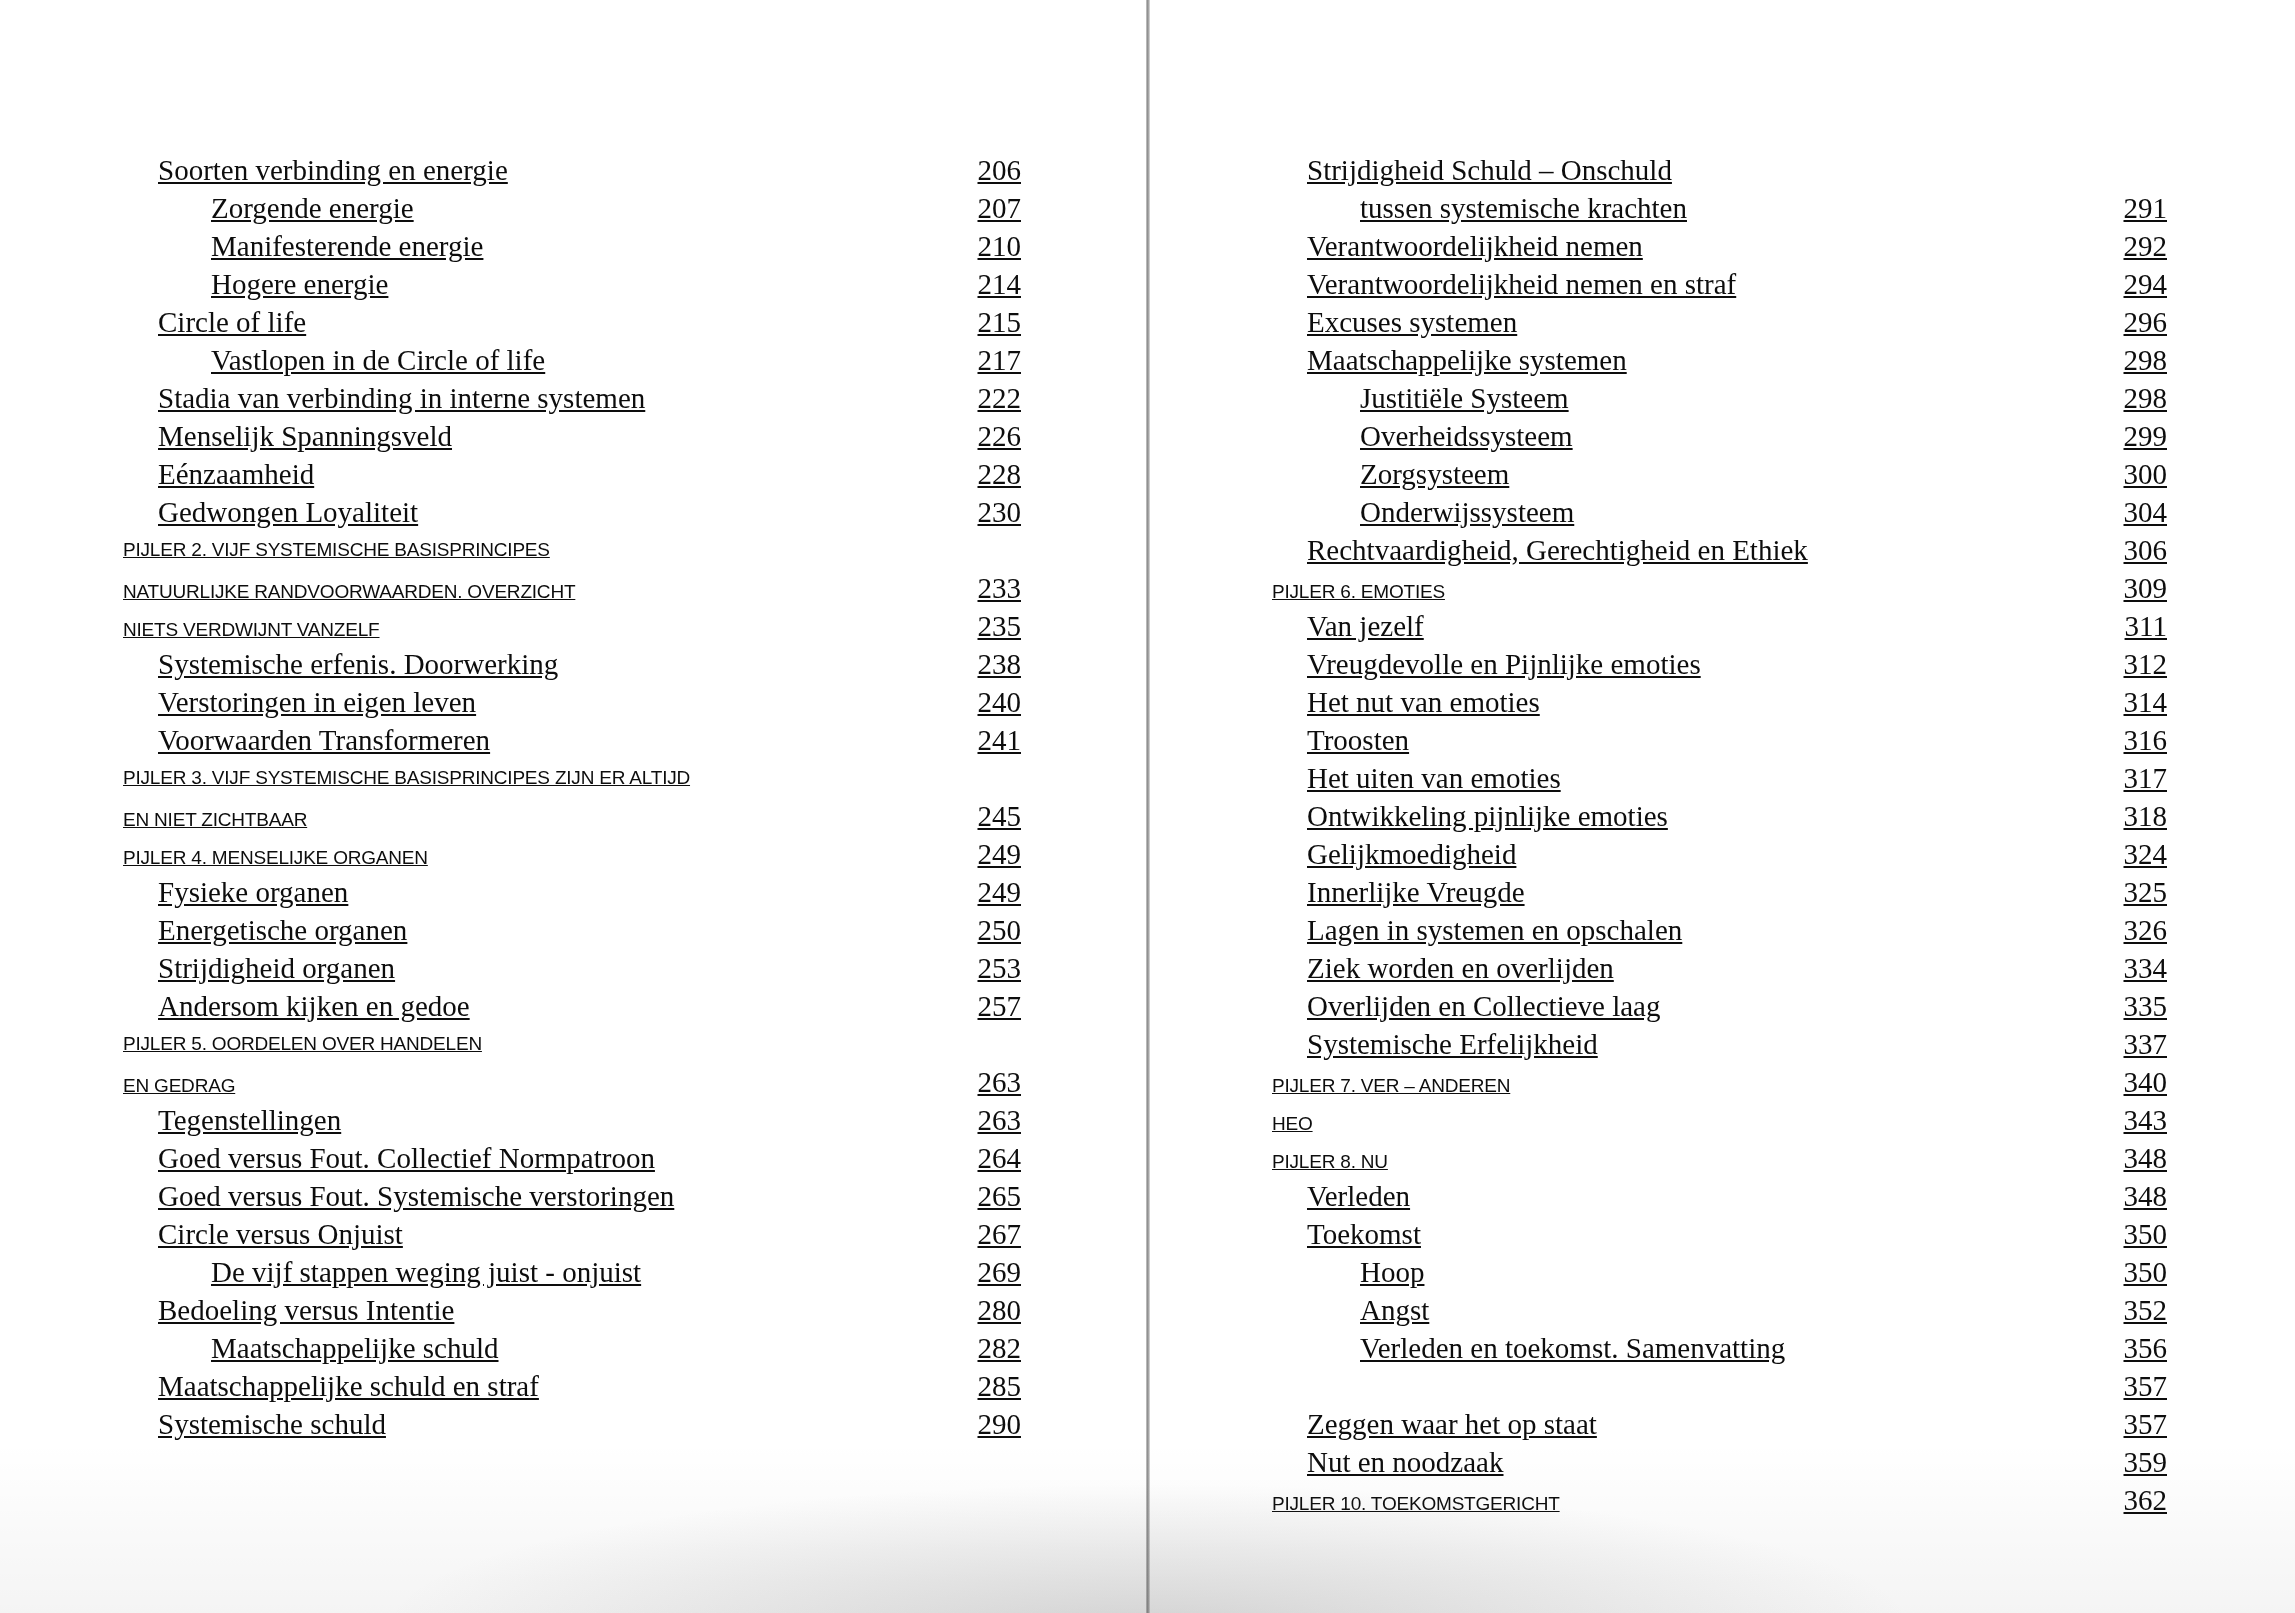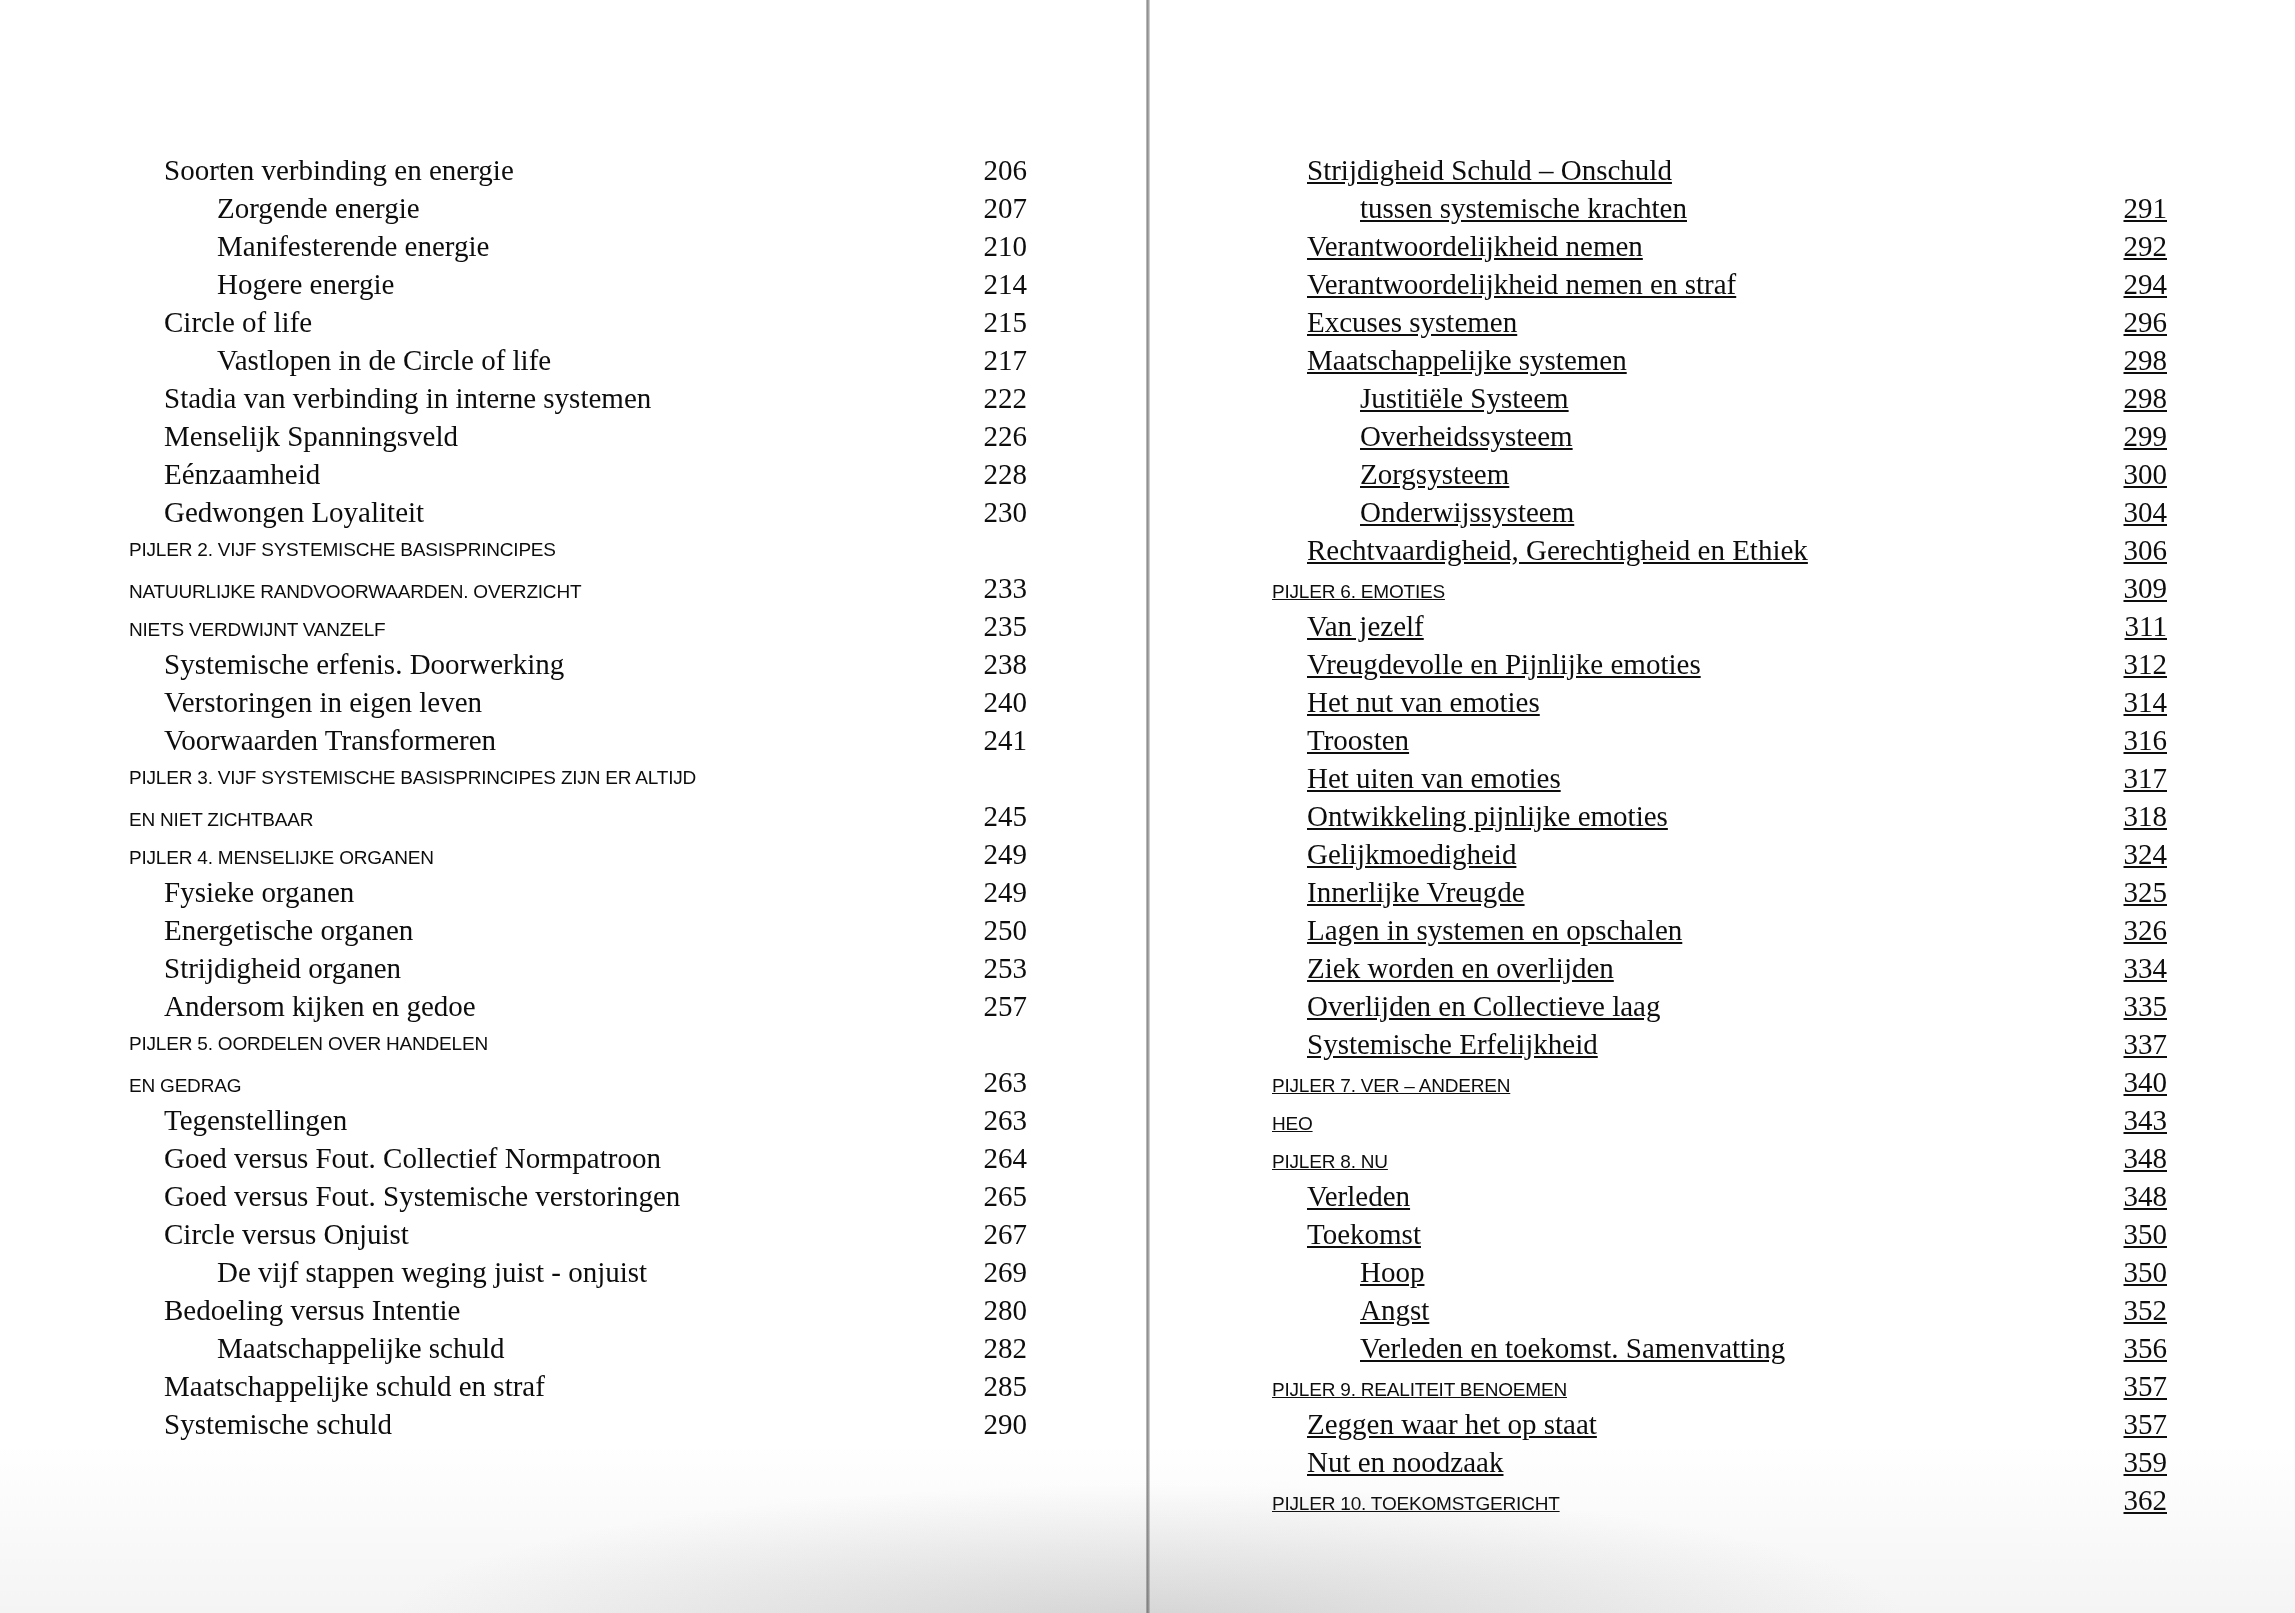--- a/index.html
+++ b/index.html
@@ -21,21 +21,21 @@
     top: 0;
     bottom: 0;
     left: 1146px;
     width: 3.9px;
     background: linear-gradient(90deg, #cfcfcf 0%, #8f8f8f 35%, #a8a8a8 65%, #e2e2e2 100%);
   }
   .rows {
     position: absolute;
     top: 151px;
   }
-  .rows.left  { left: 129px;  width: 898px; }
+  .rows.left  { left: 123px;  width: 898px; text-decoration: underline; }
   .rows.right { left: 1272px; width: 895px; text-decoration: underline; }
   .row {
     display: flex;
     align-items: baseline;
     height: 38px;
     line-height: 38px;
     white-space: nowrap;
   }
   .row .label {
     font-family: "Liberation Serif", serif;
@@ -339,21 +339,20 @@
   </div>
         <div class="row lvl2">
     <span class="label">Angst</span>
     <span class="num">352</span>
   </div>
         <div class="row lvl2">
     <span class="label">Verleden en toekomst. Samenvatting</span>
     <span class="num">356</span>
   </div>
         <div class="row lvl0 caps">
-    <span class="label">PIJLER 9. REALITEIT BENOEMEN</span>
     <span class="num">357</span>
   </div>
         <div class="row lvl1">
     <span class="label">Zeggen waar het op staat</span>
     <span class="num">357</span>
   </div>
         <div class="row lvl1">
     <span class="label">Nut en noodzaak</span>
     <span class="num">359</span>
   </div>

